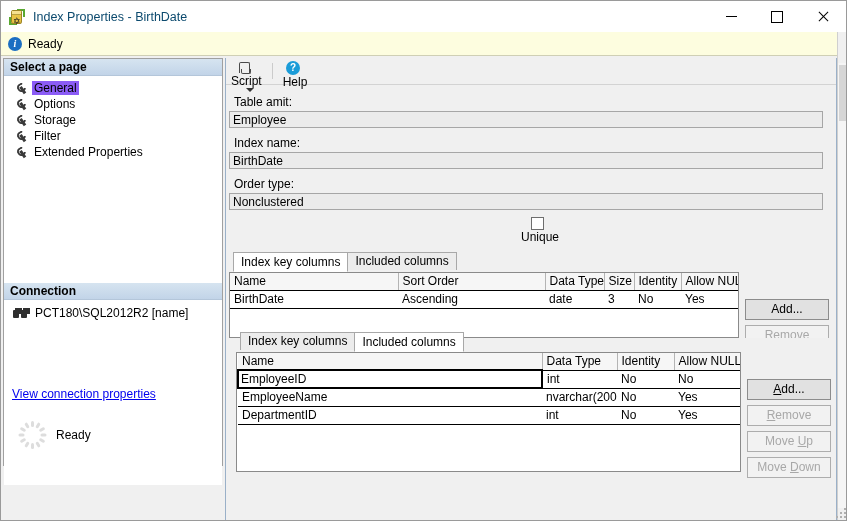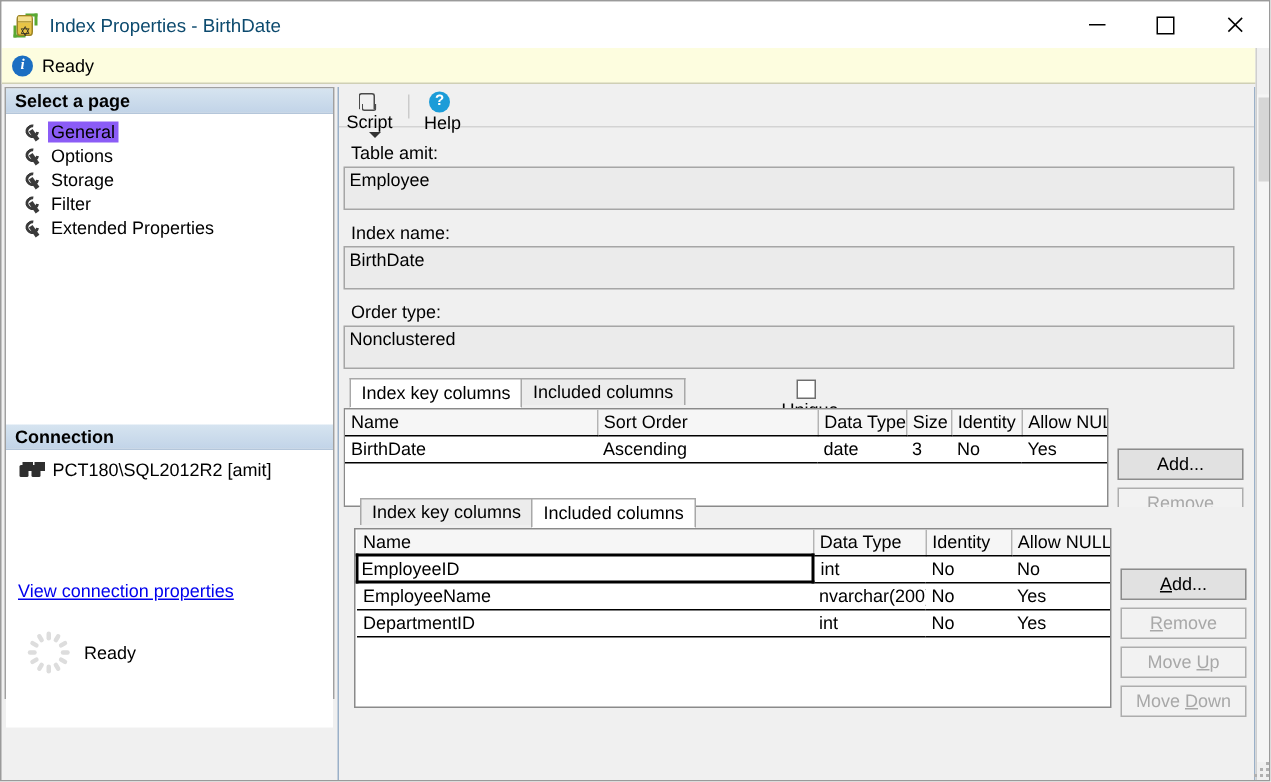--- a/index.html
+++ b/index.html
@@ -183,21 +183,21 @@
   .help-icon {
     width: 14px; height: 14px; border-radius: 50%; background: #1b9cd8;
     color: #fff; font-size: 10px; font-weight: bold; margin-right: 4px;
     display: flex; align-items: center; justify-content: center; flex: 0 0 auto;
   }
 
   
   .form { position: absolute; left: 0; top: 27px; width: 610px; }
   .fld-label { font-size: 12px; margin: 0 0 2px 8px; }
   .fld-box {
-    height: 29px; line-height: 16px; background: #ebebeb;
+    height: 17px; line-height: 16px; background: #ebebeb;
     border: 1px solid #a6a6a6; margin: 0 13px 0 3px; padding-left: 3px;
     font-size: 12px; box-sizing: border-box; color: #000;
   }
   .fld-group { margin-top: 8px; }
   .fld-group:first-child { margin-top: 10px; }
   .chk-row { display: flex; align-items: center; margin: 7px 0 0 18px; flex-direction: column; }
   .chkbox {
     width: 13px; height: 13px; border: 1px solid #6e6e6e; background: #fff;
     margin-right: 6px; box-sizing: border-box;
   }
@@ -325,21 +325,21 @@
         <span class="pi-label">Extended Properties</span>
       </div>
     </div>
 
     <div style="height:123px"></div>
 
     <div class="section-hd">Connection</div>
     <div class="conn-area">
       <div class="conn-row">
         <span class="plug-icon"></span>
-        <span>PCT180\SQL2012R2 [amit]</span>
+        <span>PCT180\SQL2012R2 [name]</span>
       </div>
       <div class="conn-link">View connection properties</div>
     </div>
 
     <div class="prog-area">
       <div class="spinner">
         <i style="transform:rotate(0deg)"></i>
           <i style="transform:rotate(30deg)"></i>
         <i style="transform:rotate(60deg)"></i>
           <i style="transform:rotate(90deg)"></i>

